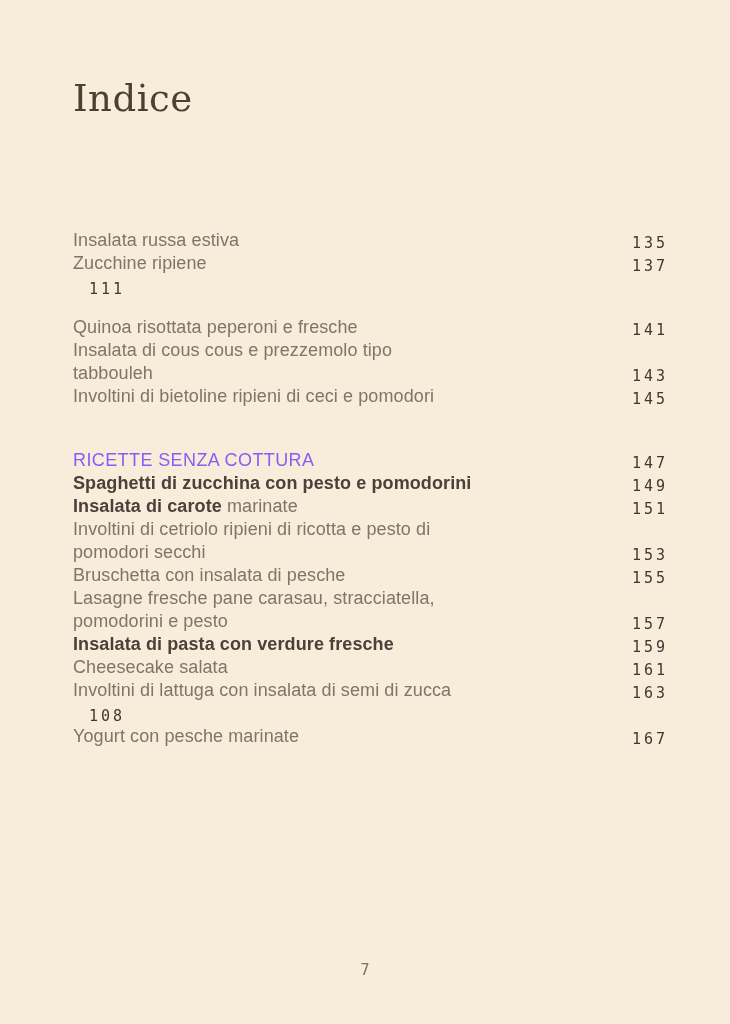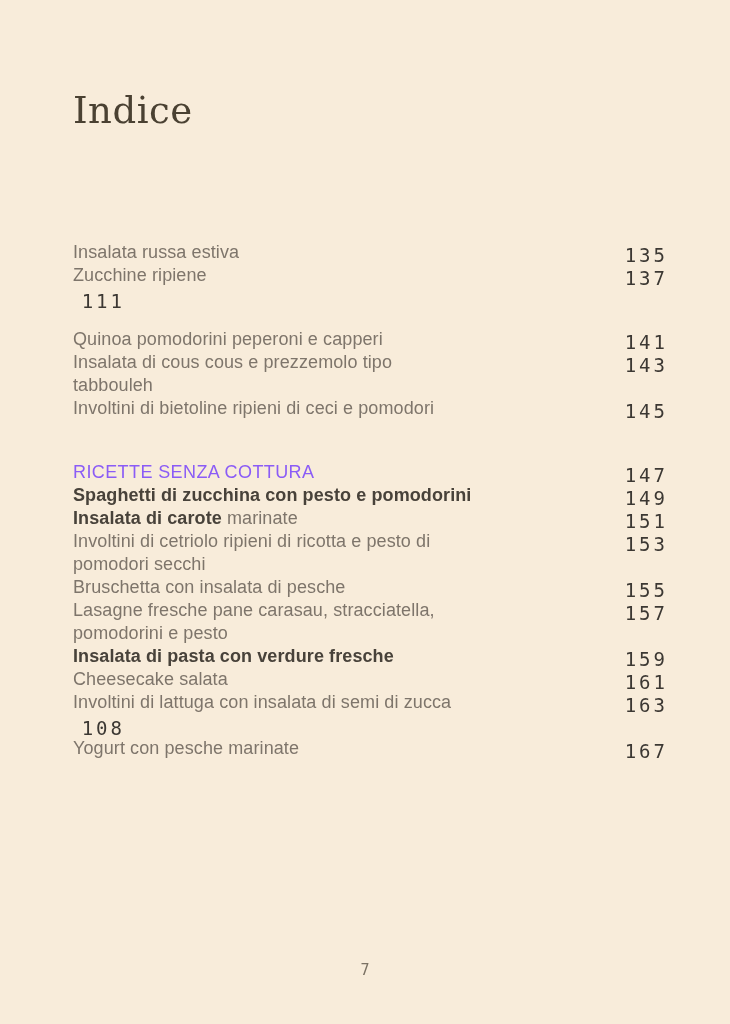--- a/index.html
+++ b/index.html
@@ -7,58 +7,58 @@
     padding: 0;
     background: #f8ecda;
   }
   .page {
     position: relative;
     width: 730px;
     height: 1024px;
     margin: 0 auto;
     background: #f8ecda;
     box-sizing: border-box;
-    padding: 14px 65px 0 73px;
+    padding: 2px 65px 0 73px;
     overflow: hidden;
     font-family: "Liberation Sans", sans-serif;
   }
   .doc-title {
     margin: 76px 0 0 0;
     font-family: "DejaVu Serif", serif;
     font-size: 37px;
     line-height: 42px;
     font-weight: 400;
     letter-spacing: 0.5px;
     color: #4a4132;
   }
   .toc {
     margin-top: 109px;
   }
   .toc-group { margin: 0; }
   .toc-group.gap-small { margin-top: 18px; }
   .toc-group.gap-large { margin-top: 41px; }
   .toc-entry {
     display: flex;
-    align-items: flex-start;
+    align-items: flex-end;
     gap: 12px;
   }
   .entry-title {
     flex: 1;
     font-size: 18px;
     line-height: 23px;
     letter-spacing: 0.1px;
     white-space: pre-line;
     color: #7e756b;
   }
   .part-normal { color: #7e756b; font-weight: 400; }
   .part-strong { color: #48423a; font-weight: 600; }
   .part-header { color: #8b5cf6; font-weight: 400; letter-spacing: 0.4px; }
   .entry-page {
     font-family: "DejaVu Sans Mono", monospace;
-    font-size: 19px;
+    font-size: 15px;
     line-height: 23px;
     color: #3c3833;
     letter-spacing: 3px;
     margin-right: -3px;
     min-width: 52px;
     text-align: right;
     white-space: nowrap;
     transform: translateY(3px);
   }
   .footer-page-number {
@@ -87,21 +87,21 @@
         <div class="toc-entry">
           <div class="entry-title"><span class="part-normal">Zucchine ripiene</span></div>
           <div class="entry-page">137</div>
         </div>
         <div class="toc-entry">
           <div class="entry-page">111</div>
         </div>
       </div>
       <div class="toc-group gap-small">
         <div class="toc-entry">
-          <div class="entry-title"><span class="part-normal">Quinoa pomodorini peperoni e capperi</span></div>
+          <div class="entry-title"><span class="part-normal">Quinoa risottata peperoni e fresche</span></div>
           <div class="entry-page">141</div>
         </div>
         <div class="toc-entry">
           <div class="entry-title"><span class="part-normal">Insalata di cous cous e prezzemolo tipo
 tabbouleh</span></div>
           <div class="entry-page">143</div>
         </div>
         <div class="toc-entry">
           <div class="entry-title"><span class="part-normal">Involtini di bietoline ripieni di ceci e pomodori</span></div>
           <div class="entry-page">145</div>

